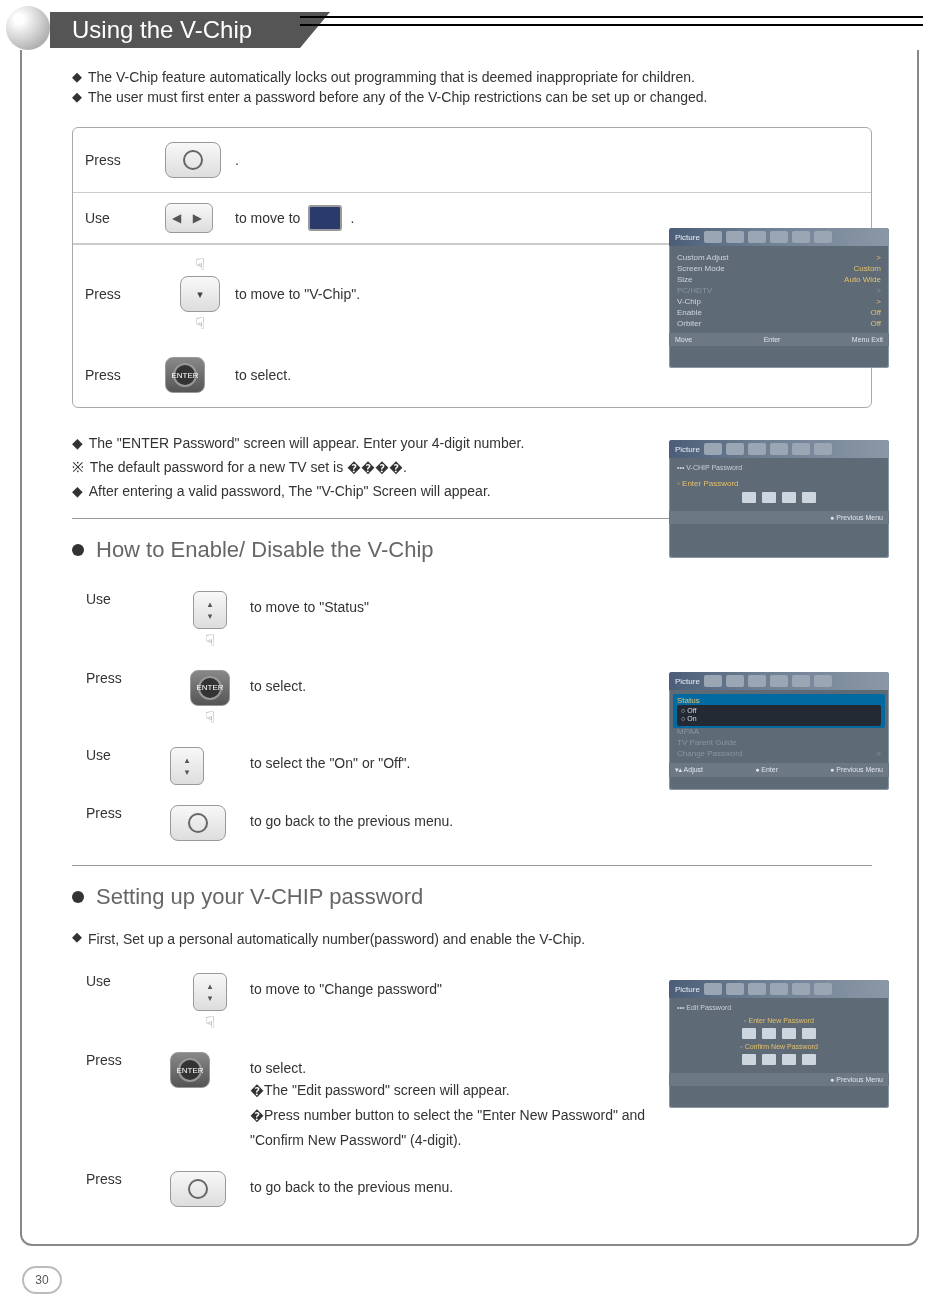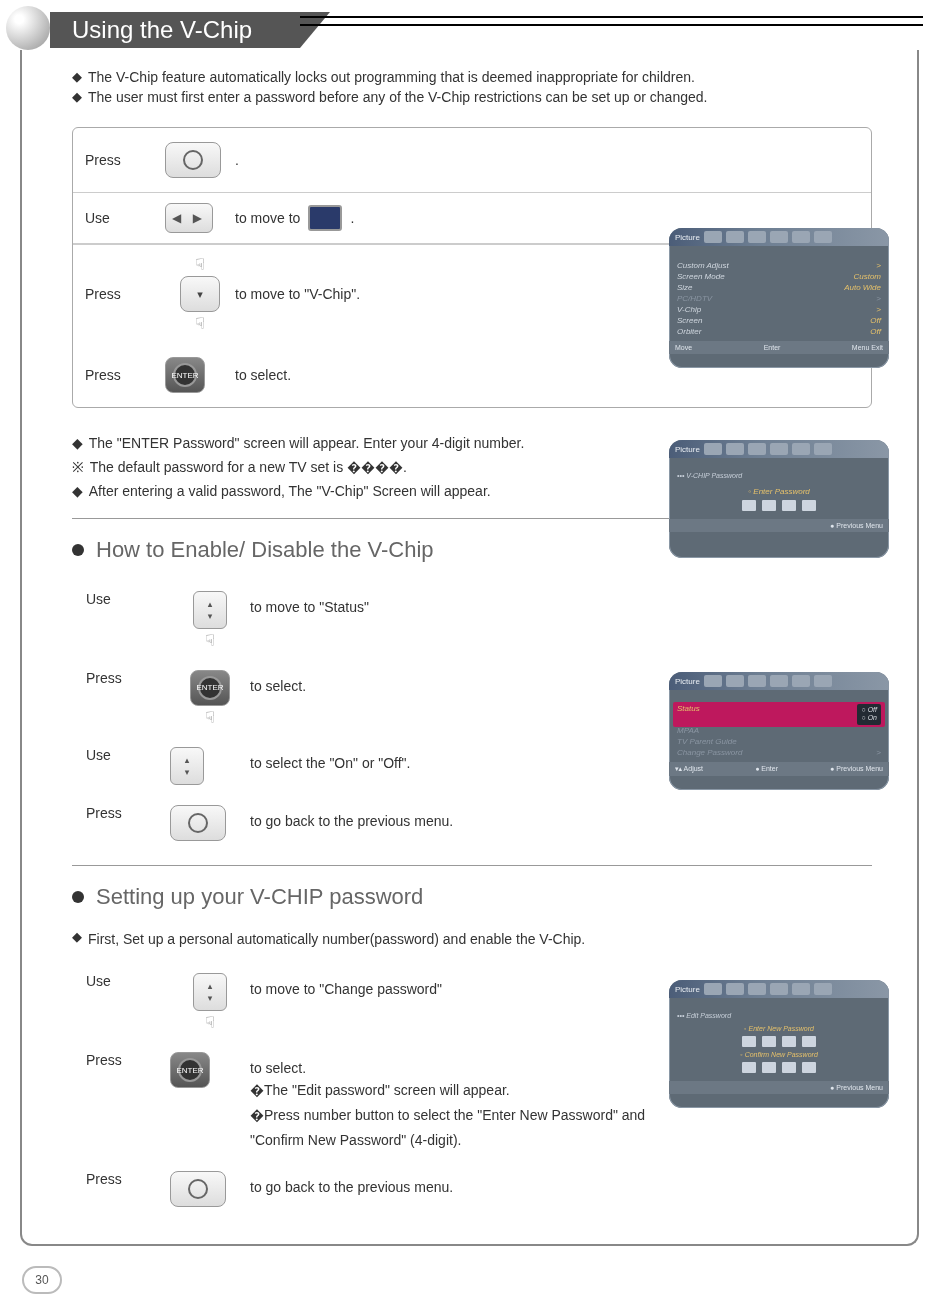--- a/index.html
+++ b/index.html
@@ -206,47 +206,47 @@
     font-size:14px;
     line-height:1.5;
     margin-top:4px;
   }
 
   
   .osd {
     position:absolute;
     width:220px;
     background:#5e6a75;
-    border-radius:13px;
+    border-radius:3px;
     font-size:8px;
     color:#d9dde2;
     overflow:hidden;
     box-shadow:0 0 0 1px #8a98a6 inset;
   }
   .osd .top {
     height:18px;
     background:linear-gradient(90deg,#4b5d78,#6d7e92 40%,#8a97a6);
     display:flex;align-items:center;gap:4px;
     padding:0 6px;
     font-size:8px;color:#eaeef3;
   }
   .osd .top .tab { width:18px;height:12px;background:#9aa6b4;border-radius:2px;}
-  .osd .body { padding:14px 8px 4px;font-style:italic; }
+  .osd .body { padding:6px 8px 4px; }
   .osd .row { display:flex; justify-content:space-between; padding:1px 0;}
   .osd .row .k { color:#cfd6de;}
   .osd .row .v { color:#e4c06b;}
   .osd .row.dim .k, .osd .row.dim .v { color:#8a95a2;}
   .osd .foot {
     display:flex;justify-content:space-between;
     padding:3px 6px;background:#6c7884;
     font-size:7px;color:#dfe5ec;
   }
   .osd .pw-boxes { display:flex; gap:6px; justify-content:center; margin:4px 0;}
   .osd .pw-boxes span { width:14px;height:11px;background:#cdd5df;border-radius:1px;}
-  .osd .hl { background:#be185d; margin:-2px -4px; padding:2px 4px; border-radius:2px;}
+  .osd .hl { background:#0369a1; margin:-2px -4px; padding:2px 4px; border-radius:2px;flex-direction:column;}
   .osd .opt { background:#232a33; padding:2px 4px; display:inline-block; border-radius:2px; font-size:7px; line-height:1.2;}
   .osd .foot.right { justify-content:flex-end;}
 
   .osd1 { right: 28px; top: 178px; height:140px;}
   .osd2 { right: 28px; top: 390px; height:118px;}
   .osd3 { right: 28px; top: 622px; height:118px;}
   .osd4 { right: 28px; top: 930px; height:128px;}
 
   
   .pagenum {
@@ -451,21 +451,21 @@
           </div>
         <div class="row dim">
             <span class="k">PC/HDTV</span>
             <span class="v">&gt;</span>
           </div>
         <div class="row">
             <span class="k">V-Chip</span>
             <span class="v">&gt;</span>
           </div>
         <div class="row">
-            <span class="k">Screen</span>
+            <span class="k">Enable</span>
             <span class="v">Off</span>
           </div>
         <div class="row">
             <span class="k">Orbiter</span>
             <span class="v">Off</span>
           </div>
       </div>
       <div class="foot">
         <span>Move</span>
         <span>Enter</span>
@@ -478,21 +478,21 @@
           <span>Picture</span>
         <span class="tab"></span>
           <span class="tab"></span>
           <span class="tab"></span>
           <span class="tab"></span>
           <span class="tab"></span>
           <span class="tab"></span>
       </div>
       <div class="body">
         <div style="font-size:7px;color:#c8d0da;">••• <span>V-CHIP Password</span></div>
-        <div style="text-align:center;font-size:8px;color:#e4c06b;margin-top:8px;">◦ <span>Enter Password</span></div>
+        <div style="font-size:8px;color:#e4c06b;margin-top:8px;">◦ <span>Enter Password</span></div>
         <div class="pw-boxes">
             <span></span>
             <span></span>
             <span></span>
             <span></span>
           </div>
       </div>
       <div class="foot right">
           <span>● <span>Previous Menu</span></span>
         </div>

